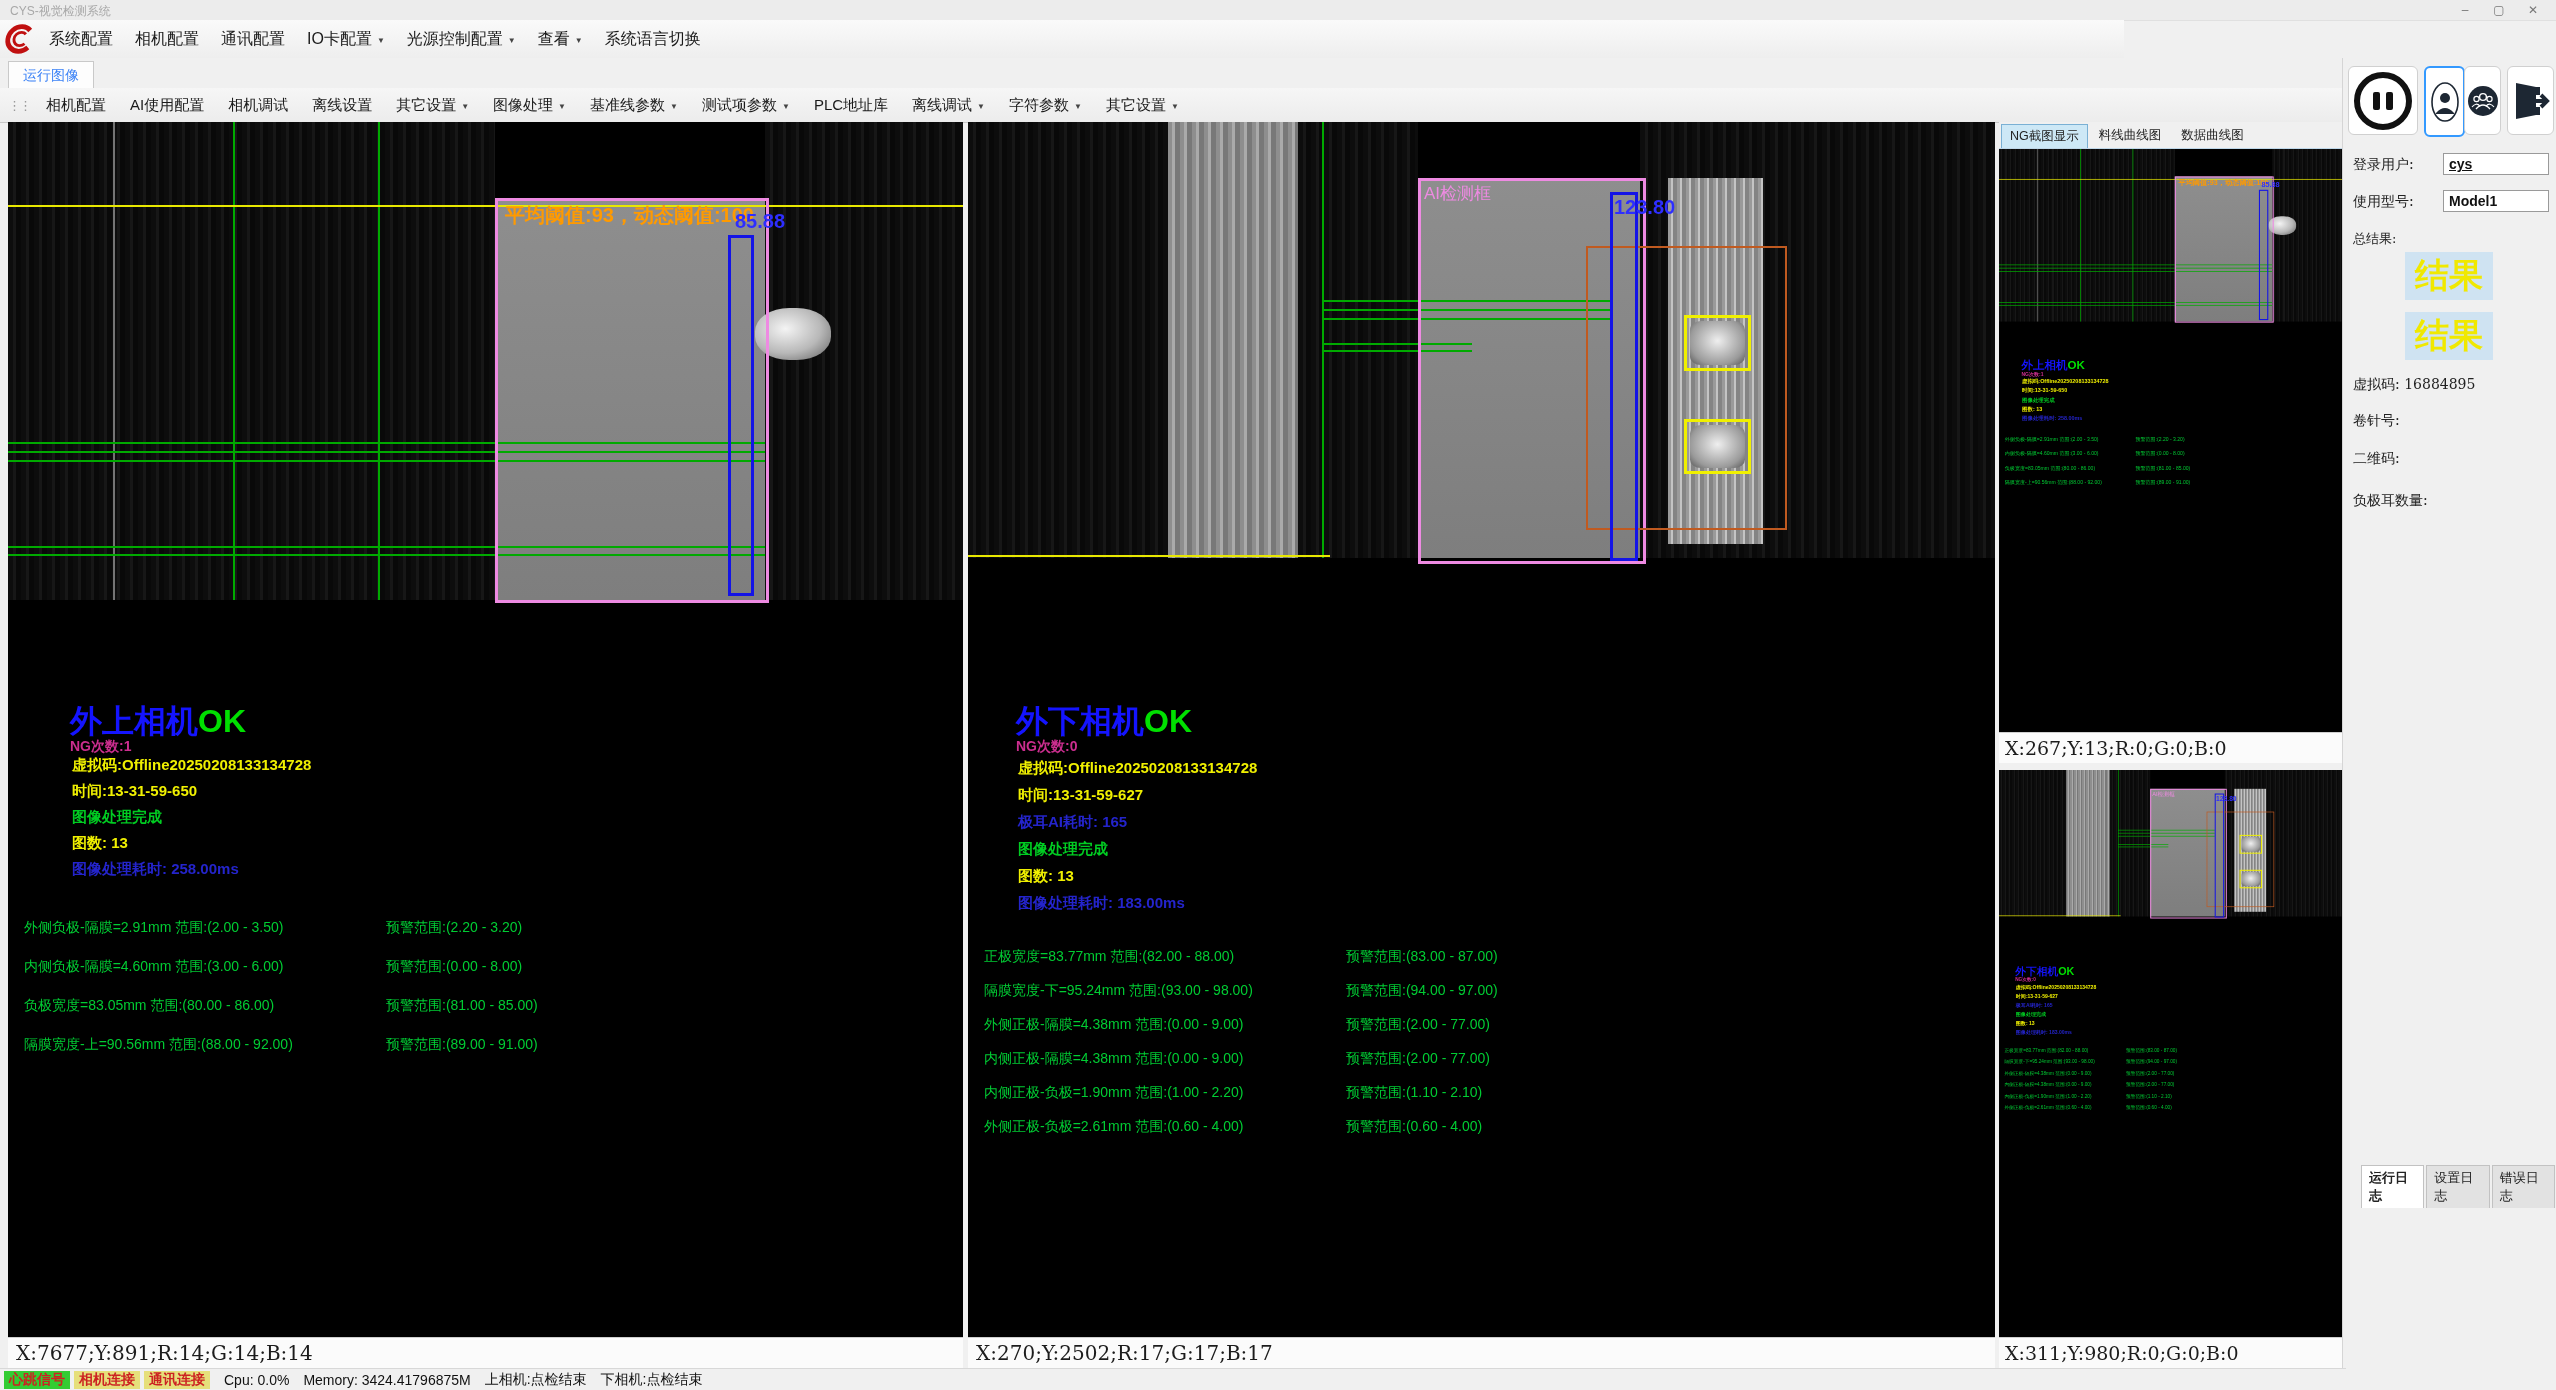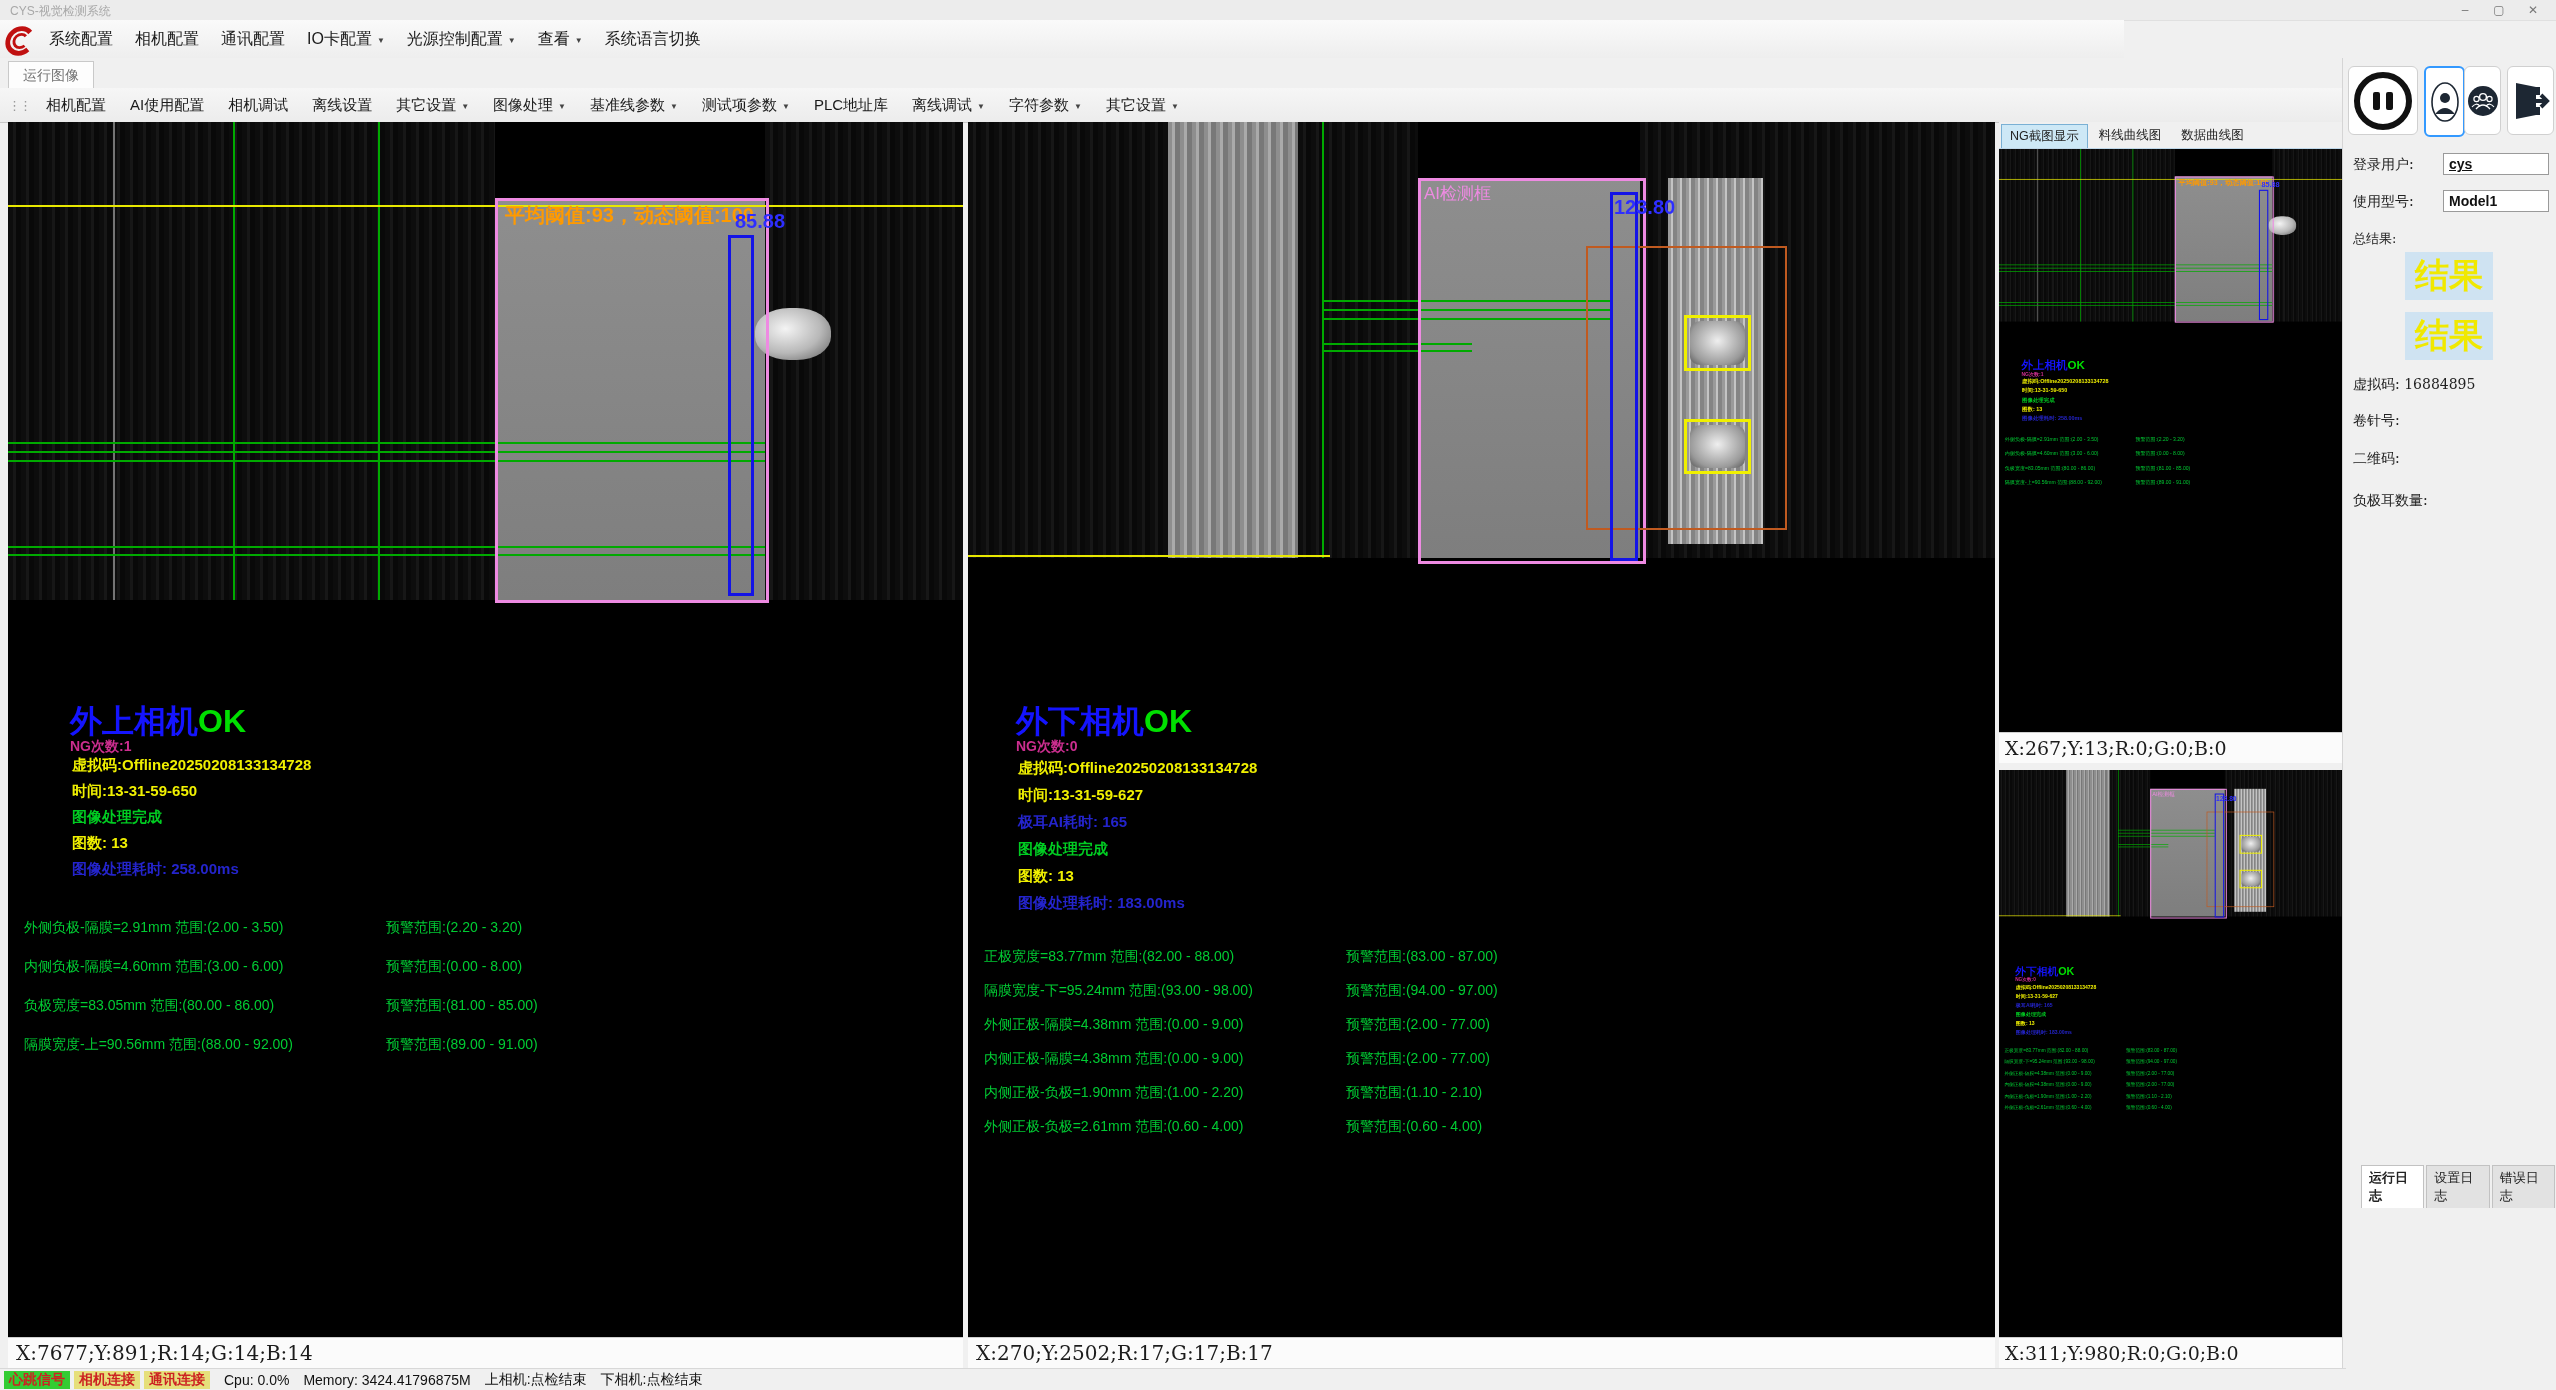--- a/index.html
+++ b/index.html
@@ -7,26 +7,26 @@
     width:2556px;height:1390px;position:relative;overflow:hidden;
     background:#f0f0f0;
     font-family:"Liberation Sans","DejaVu Sans",sans-serif;
     -webkit-font-smoothing:antialiased;
   }
   
   .titlebar{position:absolute;left:0;top:0;width:2556px;height:20px;background:#ececec;border-bottom:1px solid #e0e0e0;}
   .titlebar .title{position:absolute;left:10px;top:3px;font-size:12px;color:#a8a8a8;}
   .win-controls{position:absolute;right:6px;top:0;height:20px;display:flex;}
   .win-btn{width:34px;height:20px;display:flex;align-items:center;justify-content:center;font-size:12px;color:#777;cursor:default;}
-  .menubar{position:absolute;left:0;top:20px;width:2124px;height:38px;background:linear-gradient(#fafafa,#eeeeee);display:flex;align-items:flex-end;}
+  .menubar{position:absolute;left:0;top:20px;width:2124px;height:38px;background:linear-gradient(#fafafa,#eeeeee);display:flex;align-items:center;}
   .logo{width:34px;height:34px;margin-left:4px;}
   .menu-item{font-size:16px;color:#1a1a1a;padding:0 11px;display:flex;align-items:center;gap:5px;height:100%;}
   .caret{font-size:8px;color:#444;transform:translateY(1px);}
   .tabrow{position:absolute;left:0;top:58px;width:2346px;height:30px;background:#f0f0f0;border-bottom:1px solid #d9d9d9;}
-  .tab{position:absolute;left:8px;top:3px;height:27px;padding:0 14px;background:#fdfdfd;border:1px solid #c9c9c9;border-bottom:none;font-size:14px;display:flex;align-items:center;color:#737373;}
+  .tab{position:absolute;left:8px;top:3px;height:27px;padding:0 14px;background:#fdfdfd;border:1px solid #c9c9c9;border-bottom:none;font-size:14px;display:flex;align-items:center;color:#3b82f6;}
   .toolbar{position:absolute;left:0;top:88px;width:2346px;height:34px;background:linear-gradient(#f6f6f6,#ececec);border-bottom:1px solid #c8c8c8;display:flex;align-items:center;}
   .grip{color:#9a9a9a;font-size:13px;margin:0 4px 0 8px;letter-spacing:-2px;}
   .tool-item{font-size:15px;color:#1a1a1a;padding:0 12px;display:flex;align-items:center;gap:5px;height:100%;}
   
   .panel{position:absolute;top:122px;height:1246px;background:#000;}
   .panel-content{position:absolute;left:0;top:0;width:100%;height:1215px;overflow:hidden;background:#000;}
   .coordbar{position:absolute;left:0;bottom:0;width:100%;height:31px;background:#fbfbfb;border-top:1px solid #cfcfcf;font-family:"DejaVu Serif","Liberation Serif",serif;font-size:20px;color:#1c1c1c;display:flex;align-items:center;padding-left:8px;box-sizing:border-box;}
   .cam-img{position:absolute;left:0;top:0;width:100%;}
   .stripes{position:absolute;top:0;bottom:0;background:repeating-linear-gradient(90deg,#0d0d0d 0 5px,#171717 5px 8px,#090909 8px 13px);}
   .s-bright{background:repeating-linear-gradient(90deg,#8e8e8e 0 4px,#aaaaaa 4px 7px,#787878 7px 12px);}

